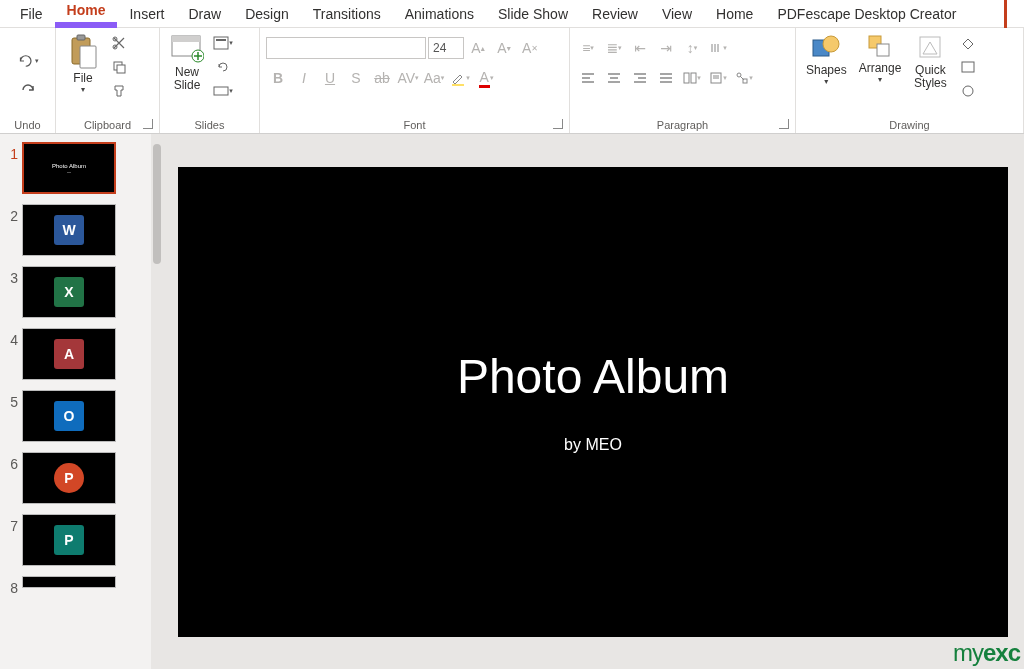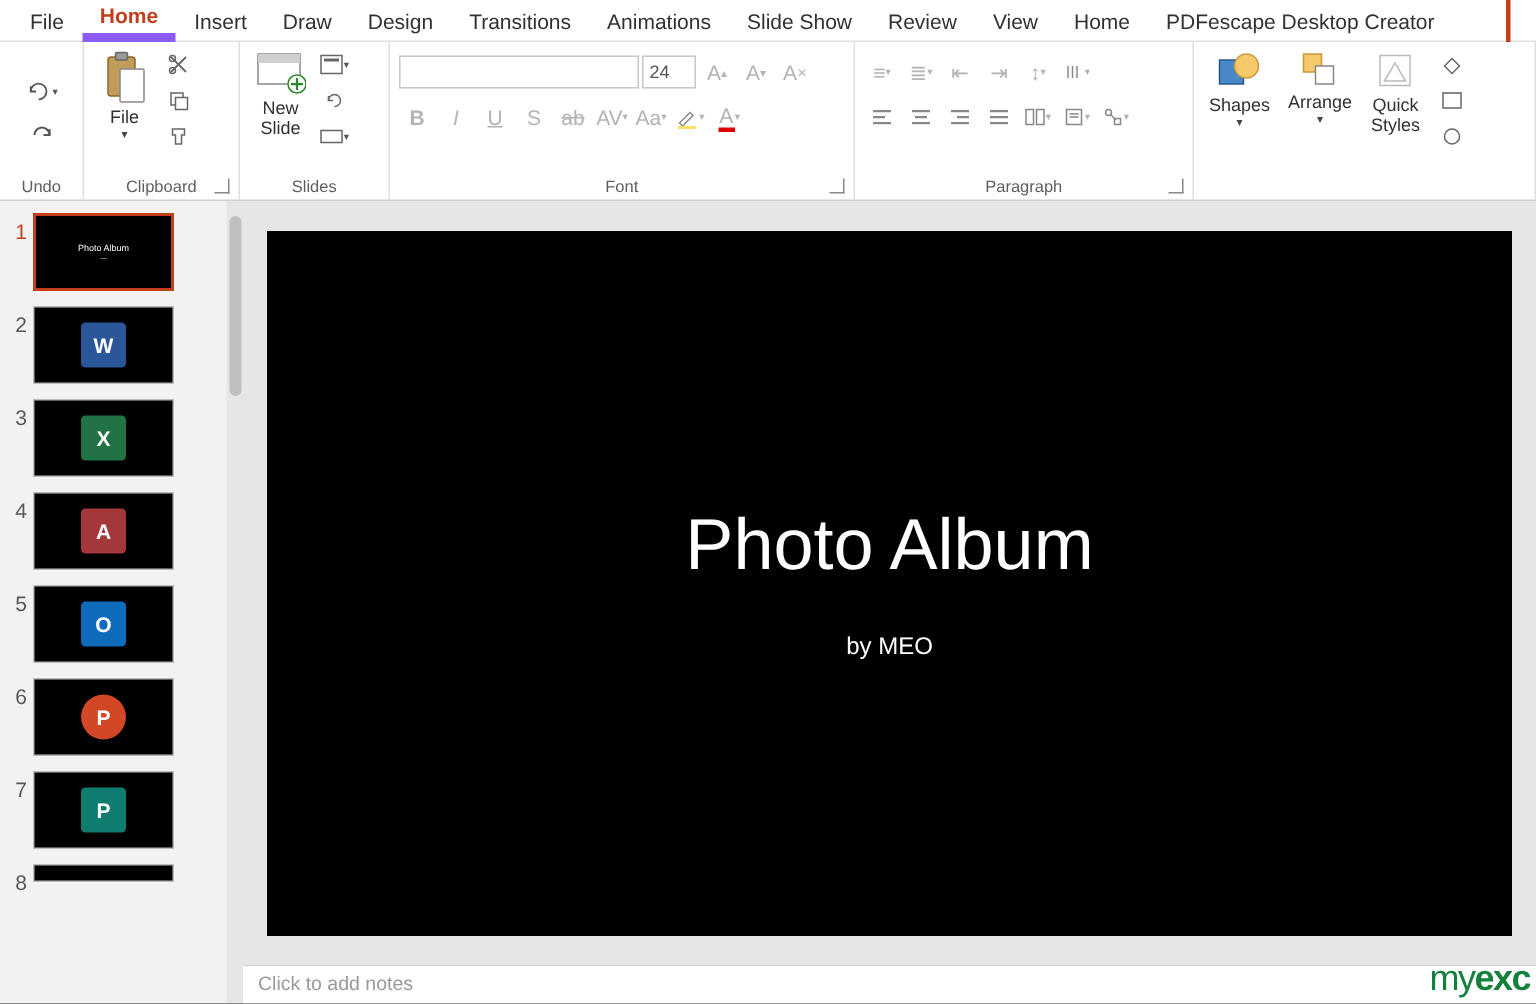--- a/index.html
+++ b/index.html
@@ -329,20 +329,21 @@
               <rect x="2" y="2" width="12" height="10" fill="none" stroke="#666"></rect>
             </svg>
           </div>
         <div class="small-btn">
             <svg width="16" height="14" viewBox="0 0 16 14">
               <circle cx="8" cy="7" r="5" fill="none" stroke="#666"></circle>
             </svg>
           </div>
       </div>
     </div>
+    <div class="ribbon-group-label">Drawing</div>
   </div>
 </div>
 
 <div class="workspace">
 
   <div class="thumb-pane">
     <div class="thumb-item">
       <div class="thumb-num selected">1</div>
       <div class="thumb-box selected">
         <div style="text-align:center">
@@ -397,19 +398,18 @@
     <div class="track"></div>
   </div>
 
   <div class="slide-area">
     <div class="slide-canvas-wrap">
       <div class="slide-canvas">
         <div class="slide-title">Photo Album</div>
         <div class="slide-subtitle">by MEO</div>
       </div>
     </div>
-    <div class="notes-area">Click to add notes</div>
   </div>
 </div>
 
 <div class="watermark">
   <span>my</span><b>exc</b>
 </div>
 
 </body></html>

